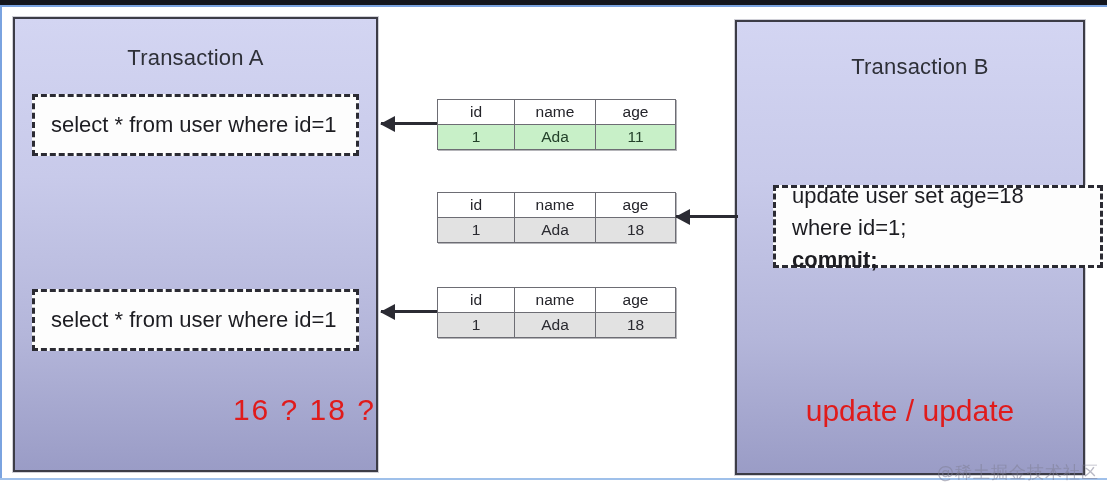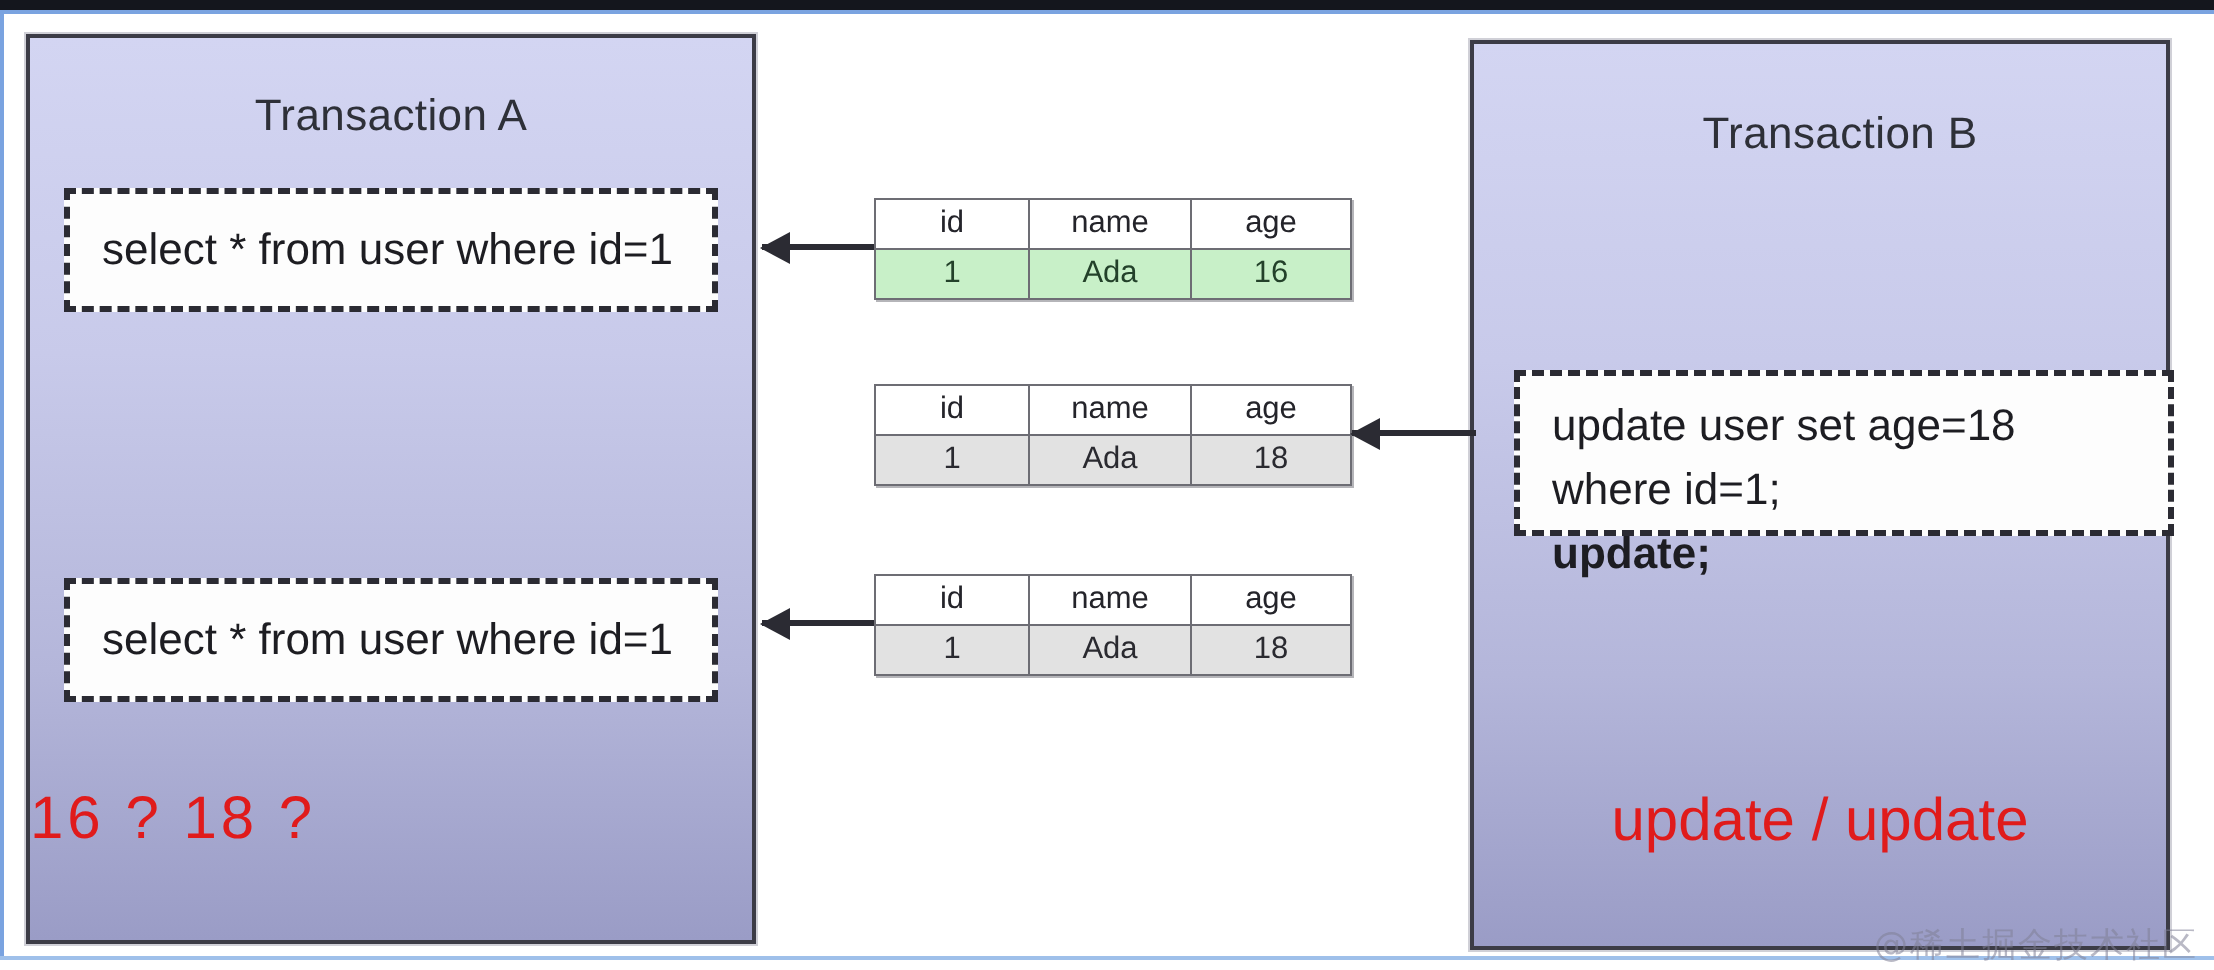--- a/index.html
+++ b/index.html
@@ -52,28 +52,28 @@
   .sql-text{
     font-size:22px;
     color:#1d1d22;
     line-height:1.45;
     white-space:pre-line;
   }
   .sql-text b{font-weight:bold;}
 
   #sqlbox-a1{left:17px;top:75px;width:327px;height:62px;}
   #sqlbox-a2{left:17px;top:270px;width:327px;height:62px;}
-  #sqlbox-b1{left:20px;top:163px;width:330px;height:83px;align-items:flex-start;padding-top:9px;}
+  #sqlbox-b1{left:36px;top:163px;width:330px;height:83px;align-items:center;padding-top:9px;}
 
   .red-note{
     position:absolute;
     color:#e01b1b;
     white-space:pre;
   }
-  #note-a{left:0;right:0;text-align:left;top:374px;font-size:30px;letter-spacing:2px;}
+  #note-a{left:0;right:0;text-align:right;top:374px;font-size:30px;letter-spacing:2px;}
   #note-b{left:0;right:0;text-align:center;top:372px;font-size:30px;}
 
   
   .rs-table{
     position:absolute;
     border-collapse:collapse;
     background:#ffffff;
     box-shadow:1px 1px 0 rgba(90,90,100,.45);
   }
   .rs-table td{
@@ -143,37 +143,37 @@
       <span class="sql-text">select * from user where id=1</span>
     </div>
 
     <div class="red-note" id="note-a">16 ? 18 ?</div>
   </div>
 
   <div class="panel" id="panel-b">
     <div class="panel-title">Transaction B</div>
 
     <div class="sql-box" id="sqlbox-b1">
-      <span class="sql-text"><span>update user set age=18 where id=1;</span><br><b>update;</b></span>
+      <span class="sql-text"><span>update user set age=18 where id=1;</span><br><b>commit;</b></span>
     </div>
 
     <div class="red-note" id="note-b">update / update</div>
   </div>
 
   <table class="rs-table" id="table-1">
     <tbody>
         <tr class="head">
       <td class="c-id">id</td>
       <td class="c-name">name</td>
       <td class="c-age">age</td>
     </tr>
     <tr class="row-green">
       <td class="c-id">1</td>
       <td class="c-name">Ada</td>
-      <td class="c-age">16</td>
+      <td class="c-age">11</td>
     </tr>
   </tbody>
     </table>
 
   <table class="rs-table" id="table-2">
     <tbody>
         <tr class="head">
       <td class="c-id">id</td>
       <td class="c-name">name</td>
       <td class="c-age">age</td>

